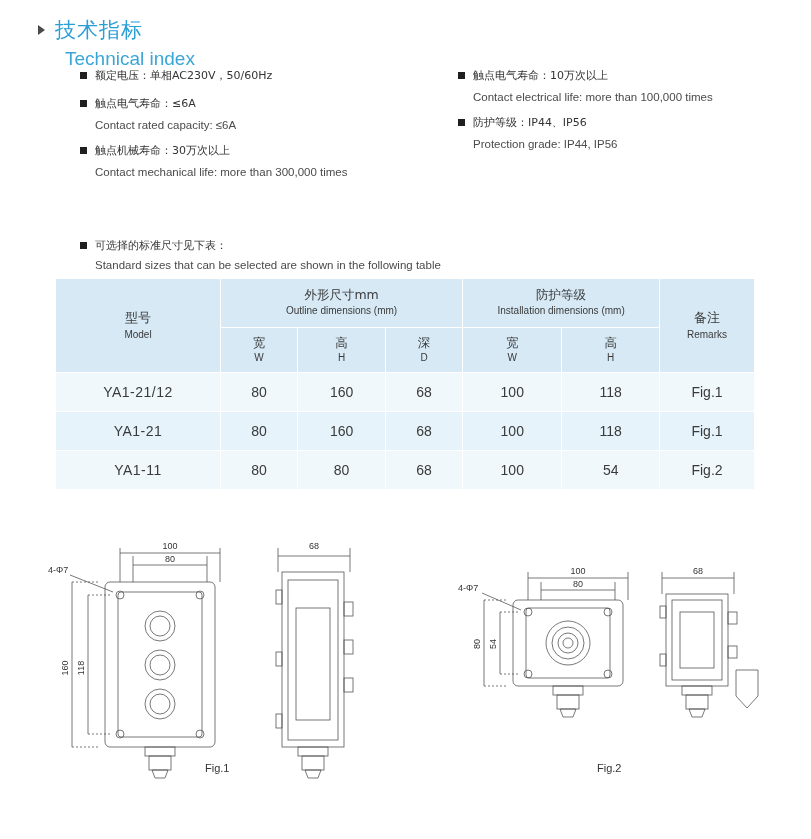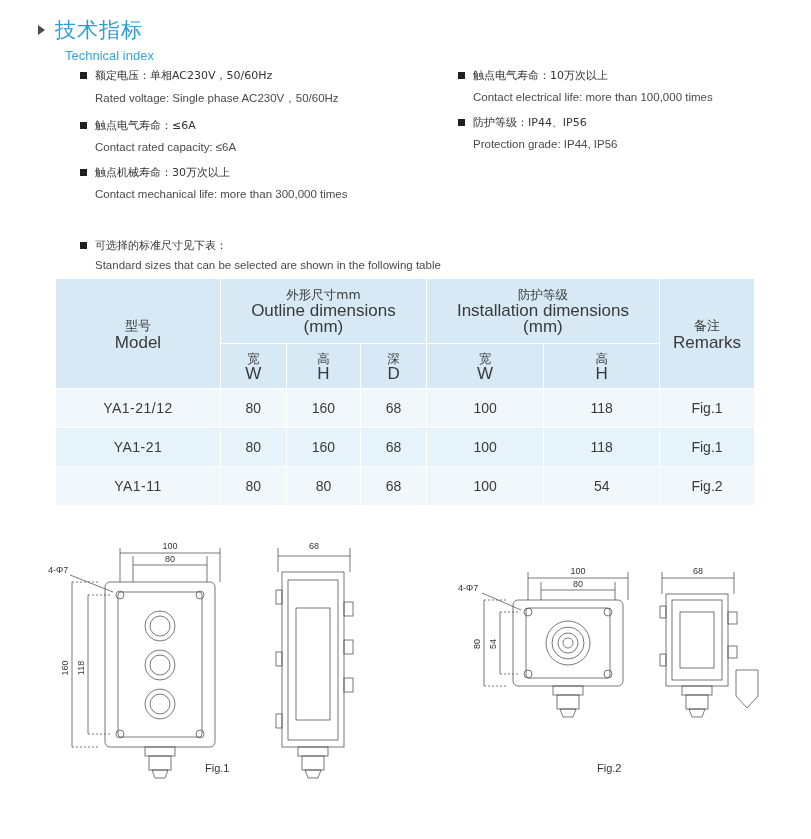--- a/index.html
+++ b/index.html
@@ -22,21 +22,21 @@
     border-left:7px solid #4a4a4a;
     border-top:5px solid transparent;
     border-bottom:5px solid transparent;
     margin-right:10px;
   }
   .title-cn {
     font-size:21px; color:#2a9fd6; letter-spacing:1px;
     font-family:"DejaVu Sans", sans-serif;
   }
   .title-en {
-    font-size:13px; color:#3aa6d8; margin-left:27px; margin-top:4px;
+    font-size:19px; color:#3aa6d8; margin-left:27px; margin-top:4px;
     font-family:"Liberation Sans", sans-serif;
   }
 
   
   .specs { position:absolute; left:80px; top:68px; width:700px; }
   .col-left { position:absolute; left:0; top:0; width:380px; }
   .col-right { position:absolute; left:378px; top:0; width:330px; }
 
   .spec-item { margin-bottom:12px; }
   .spec-cn { font-size:11px; color:#333; display:flex; align-items:flex-start;
@@ -68,21 +68,21 @@
   .th-sub { font-size:12.5px; line-height:15px; padding:7px 4px; }
   .th-remarks { font-size:13px; line-height:17px; padding:10px 4px; width:95px; }
   tbody td {
     font-size:14px; padding:11px 20px; background:#f1f8fc;
     font-family:Liberation Sans, sans-serif;
   }
   tbody tr.alt td { background:#e6f3fa; }
   tbody td.model-cell { font-size:14px; letter-spacing:0.5px; }
 
   .cn-line { display:block; }
-  .en-line { display:block; font-family:"Liberation Sans", sans-serif; font-size:17px; }
+  .en-line { display:block; font-family:"Liberation Sans", sans-serif; font-size:10px; }
 
   
   .drawings { position:absolute; left:0; top:520px; width:811px; height:290px; }
   .fig-caption {
     position:absolute; font-size:11px; color:#333;
     font-family:"Liberation Sans", sans-serif;
   }
   .fig1-cap { left:205px; top:762px; }
   .fig2-cap { left:597px; top:762px; }
 
@@ -102,21 +102,20 @@
   </div>
 
   <div class="specs">
 
     <div class="col-left">
       <div class="spec-item">
         <div class="spec-cn">
           <span class="bullet"></span>
           <span>额定电压：单相AC230V，50/60Hz</span>
         </div>
-        <div class="spec-en">Rated voltage: Single phase AC230V，50/60Hz</div>
       </div>
 
       <div class="spec-item">
         <div class="spec-cn">
           <span class="bullet"></span>
           <span>触点电气寿命：≤6A</span>
         </div>
         <div class="spec-en">Contact rated capacity: ≤6A</div>
       </div>
 

